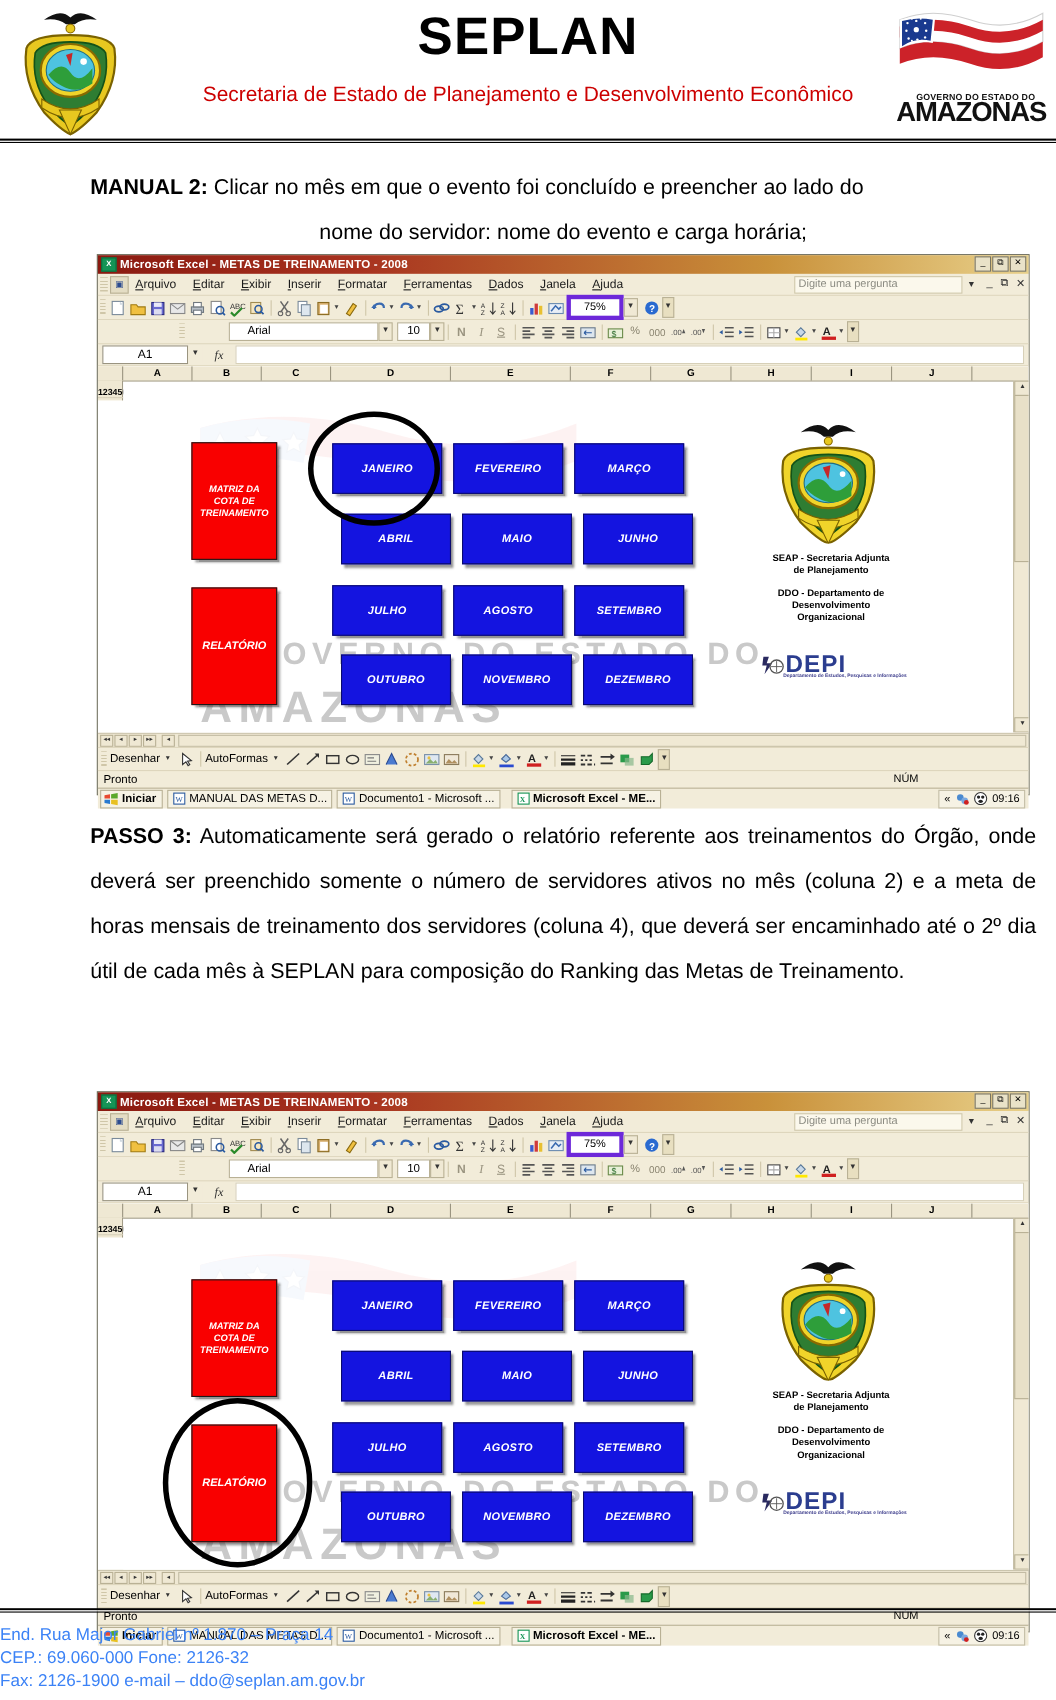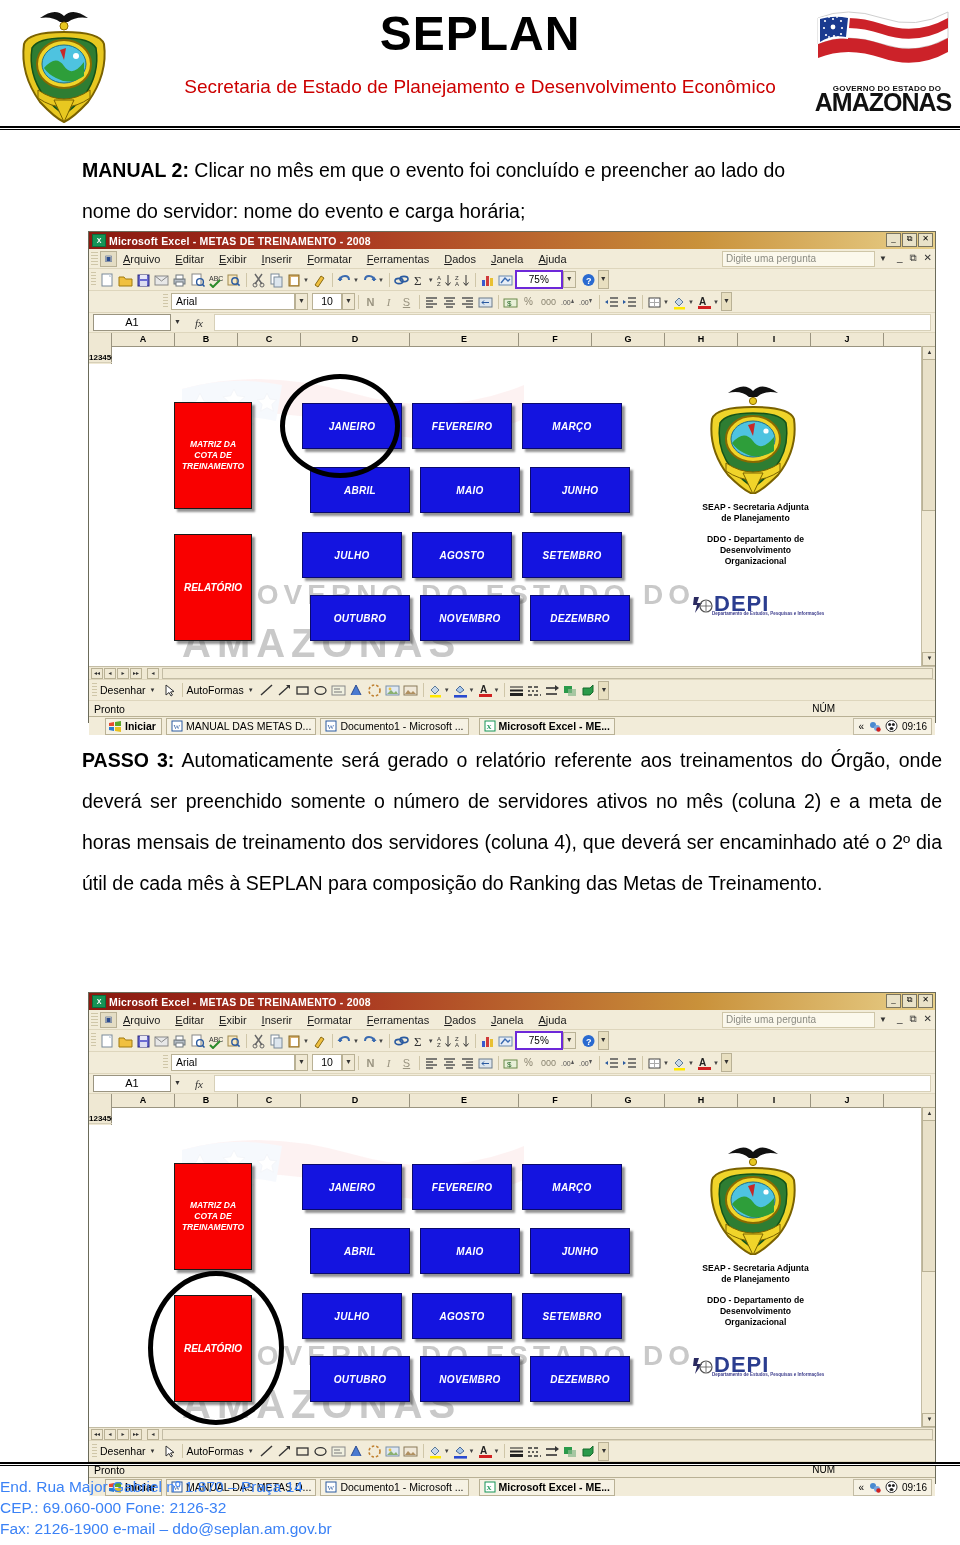--- a/index.html
+++ b/index.html
@@ -32,21 +32,21 @@
   }
   .hr-double{position:absolute;left:0;width:960px;}
   .hr-double i{display:block;background:#000;}
 
   
   .para{
     position:absolute;color:#000;font-size:19.5px;line-height:41px;
     text-align:justify;font-family:"Liberation Sans",sans-serif;
   }
   .para b{font-weight:bold;}
-  .para .lastline{display:block;text-align:left;}
+  .para .lastline{display:block;text-align:center;}
 
   
   .xl{position:absolute;width:846px;height:490px;background:#f6f2e4;
       border:1px solid #6b6b5a;box-shadow:0 0 0 1px #ffffff inset;}
   .xl-title{
     height:17px;background:linear-gradient(90deg,#8a1a10 0%,#a8321f 28%,#c9913a 72%,#e8d08a 100%);
     display:flex;align-items:center;padding:0 2px;position:relative;
   }
   .xl-title .ico{
     width:12px;height:11px;background:#159456;border:1px solid #0c6b3c;margin:0 3px 0 1px;
@@ -69,29 +69,29 @@
        border:1px solid #cfc6a8;font-size:10px;color:#8b8b82;padding-left:3px;line-height:14px;}
   .askcar{position:absolute;right:48px;top:5px;font-size:8px;color:#333;}
   .xl-menu .docbtns{position:absolute;right:3px;top:3px;display:flex;gap:7px;font-size:10px;color:#333;}
 
   .xl-tb{height:21px;background:#f2ecd9;display:flex;align-items:center;
          border-bottom:1px solid #ded6bd;position:relative;padding-left:2px;}
   .tbg{width:5px;height:15px;margin-right:3px;
        background:repeating-linear-gradient(to bottom,#cfc6a8 0 1px,transparent 1px 3px);}
   .tbi{width:17px;height:16px;margin-right:1px;border-radius:1px;position:relative;}
   .sep{width:1px;height:14px;background:#cfc6a8;margin:0 3px;}
-  .zoombox{width:44px;height:15px;background:#fff;border:2px solid #6d28d9;font-size:10px;
+  .zoombox{width:44px;height:15px;background:#fff;border:4px solid #6d28d9;font-size:10px;
            text-align:center;line-height:15px;color:#000;}
   .combo-arrow{width:11px;height:15px;border:1px solid #b9b195;background:#f0e9d4;
                font-size:7px;line-height:14px;text-align:center;color:#333;}
 
   .xl-tb2{height:21px;background:#f2ecd9;display:flex;align-items:center;
           border-bottom:1px solid #ded6bd;padding-left:2px;position:relative;}
   .fontbox{width:118px;height:15px;background:#fff;border:1px solid #b9b195;font-size:10.5px;
-           padding-left:4px;line-height:15px;color:#000;}
+           padding-left:16px;line-height:15px;color:#000;margin-left:37px;}
   .sizebox{width:28px;height:15px;background:#fff;border:1px solid #b9b195;font-size:10.5px;
            text-align:center;line-height:15px;color:#000;}
 
   .xl-formula{height:19px;background:#f2ecd9;display:flex;align-items:center;
               border-bottom:1px solid #ded6bd;}
   .namebox{width:76px;height:15px;background:#fff;border:1px solid #9a9480;font-size:11px;
            text-align:center;line-height:15px;color:#000;margin-left:4px;}
   .nb-arrow{width:13px;height:15px;background:#f2ecd9;font-size:7px;text-align:center;line-height:14px;color:#333;}
   .fx{width:30px;text-align:center;font-size:11px;font-style:italic;color:#333;font-family:"Liberation Serif",serif;}
   .fbar{flex:1;height:15px;background:#fff;border:1px solid #d7d0b8;margin-right:4px;}
@@ -146,21 +146,21 @@
   .nav-b{width:10px;height:9px;border:1px solid #b9b195;background:#efe8d3;margin-right:1px;
          font-size:6px;text-align:center;line-height:8px;color:#333;}
   .drawbar{height:20px;background:#f2ecd9;display:flex;align-items:center;
            border-top:1px solid #ded6bd;padding-left:3px;position:relative;}
   .dtxt{font-size:10.5px;color:#000;margin-right:4px;}
   .statusbar{height:15px;background:#f2ecd9;border-top:1px solid #ded6bd;display:flex;
              align-items:center;position:relative;}
   .st-left{font-size:10.5px;color:#000;padding-left:5px;}
   .st-num{position:absolute;right:100px;font-size:10px;color:#000;}
   .taskbar{height:18px;background:#f2ecd9;border-top:1px solid #b9b195;display:flex;
-           align-items:center;position:relative;padding-left:16px;}
+           align-items:center;position:relative;padding-left:2px;}
   .startb{display:flex;align-items:center;height:15px;padding:0 5px 0 2px;
           border:1px solid #b9b195;background:#f6f2e4;font-size:10.5px;font-weight:bold;color:#000;}
   .tbtn{display:flex;align-items:center;height:15px;padding:0 4px;margin-left:4px;
         border:1px solid #b9b195;background:#f6f2e4;font-size:10.5px;color:#000;max-width:170px;overflow:hidden;white-space:nowrap;}
   .tray{position:absolute;right:3px;display:flex;align-items:center;gap:4px;
         border:1px solid #c3bca4;background:#f6f2e4;height:15px;padding:0 4px;font-size:10px;color:#000;}
 
   .footer{position:absolute;left:0;width:960px;text-align:left;
           font-size:15.5px;line-height:21px;color:#3b82f6;font-family:"Liberation Sans",sans-serif;}
 </style>

